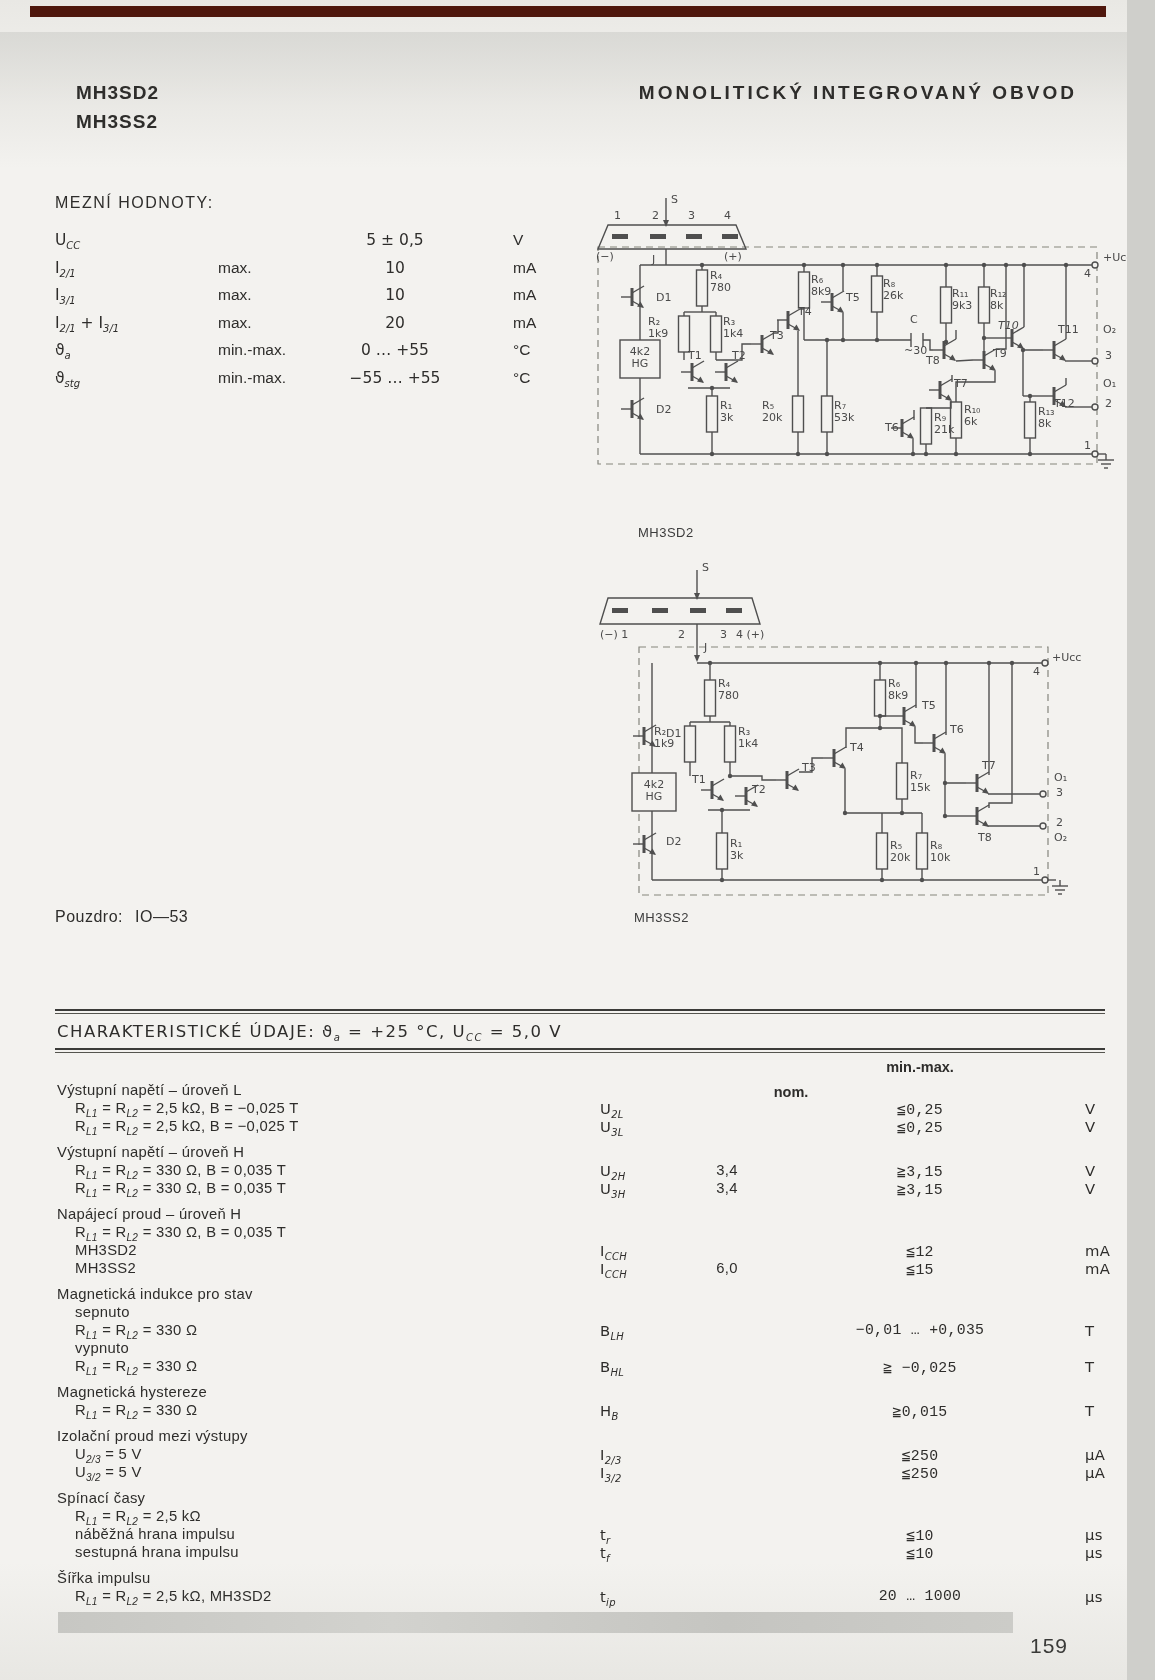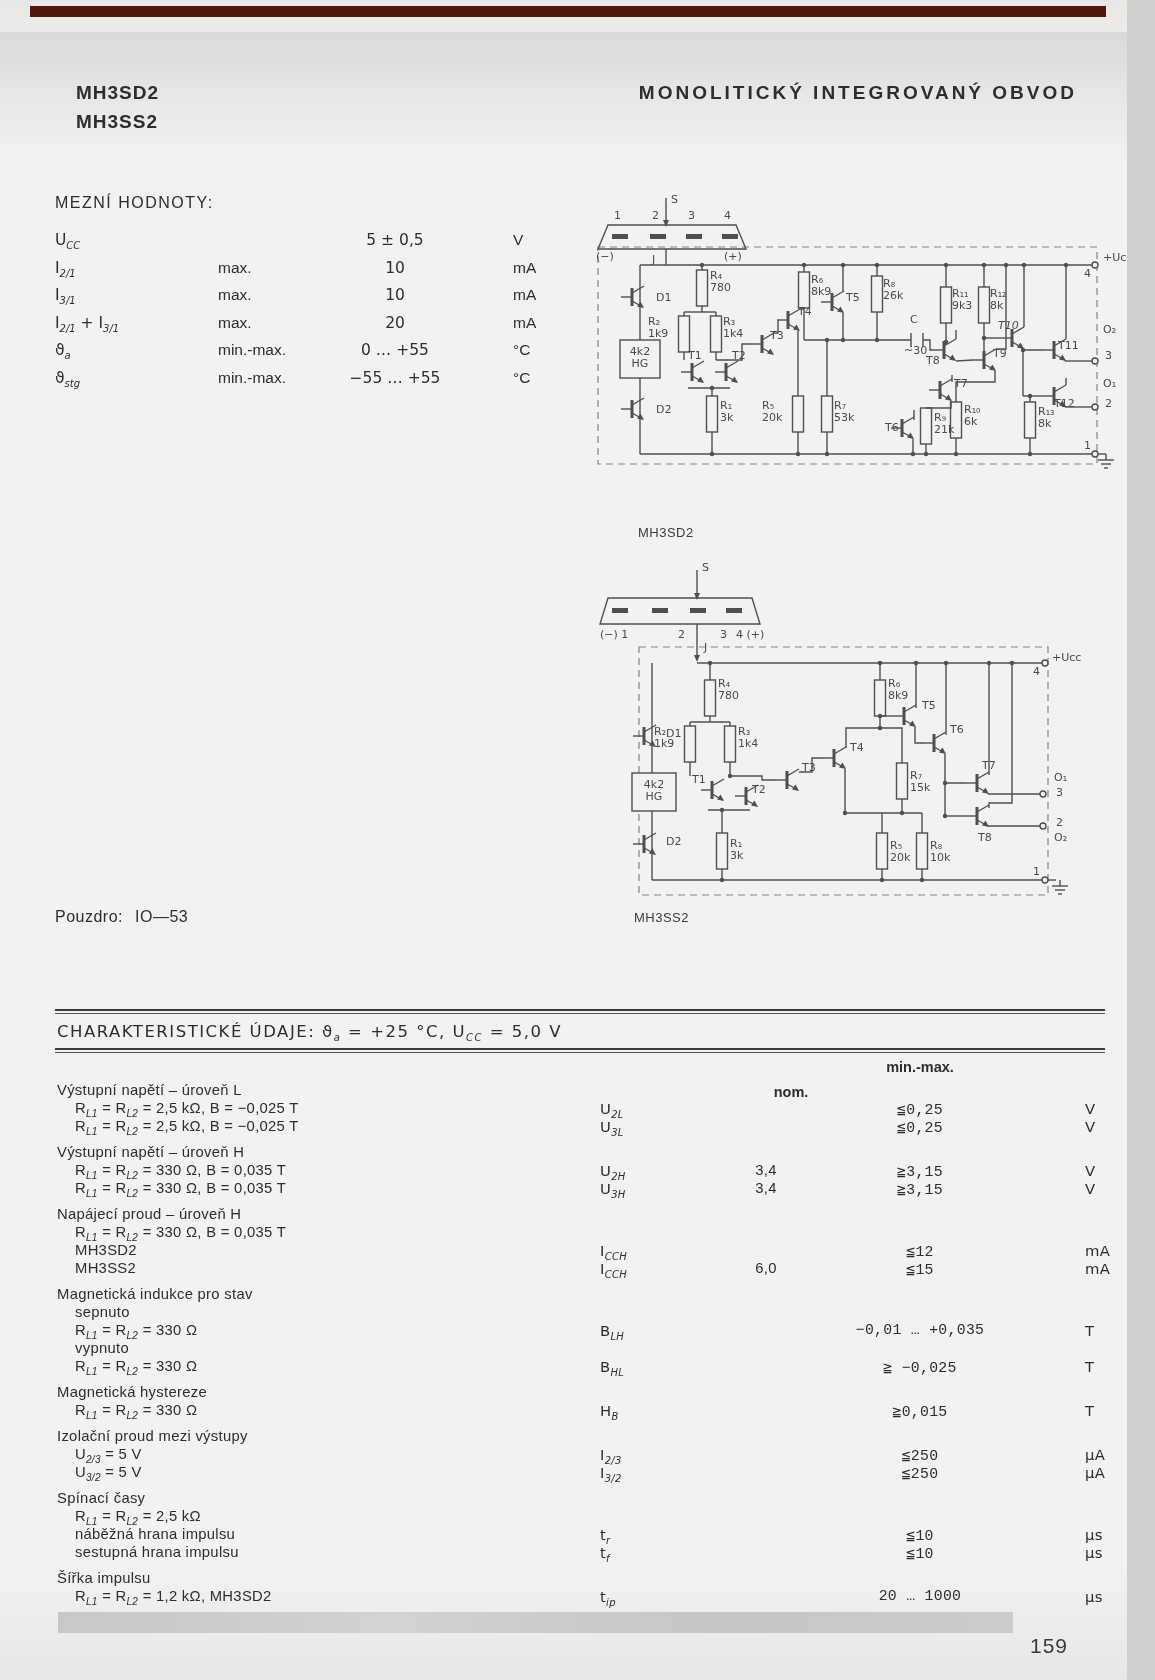--- a/index.html
+++ b/index.html
@@ -43,21 +43,21 @@
   .char-title{position:absolute;left:57px;top:1022px;font-size:16.5px;letter-spacing:1.5px;
     font-family:"DejaVu Sans",sans-serif;}
   .char-head{position:absolute;top:1059px;font-weight:bold;font-size:14.5px;text-align:center;}
   #head-nom{left:736px;width:110px;margin-top:25px;} #head-mm{left:825px;width:190px;}
   #char-rows{position:absolute;left:55px;top:1082px;width:1050px;font-size:14.8px;letter-spacing:.3px;}
   .char-row{position:relative;height:18px;}
   .char-row.gap{margin-top:8px;}
   .c-label{position:absolute;left:20px;white-space:pre;}
   .c-label.h{left:2px;}
   .c-sym{position:absolute;left:545px;font-family:"DejaVu Sans",sans-serif;}
-  .c-nom{position:absolute;left:656px;width:110px;text-align:center;}
+  .c-nom{position:absolute;left:617px;width:110px;text-align:center;}
   .c-mm{position:absolute;left:770px;width:190px;text-align:center;font-family:Liberation Mono, monospace;}
   .c-unit{position:absolute;left:1030px;font-family:"DejaVu Sans",sans-serif;}
   .pagenum{position:absolute;left:1030px;top:1634px;font-size:21px;color:#3a3a38;letter-spacing:1px;}
 </style>
 </head>
 <body>
 
 <div class="page">
   <div class="redbar"></div>
   <div class="band-top"></div>
@@ -301,21 +301,21 @@
         <span class="sch-label" style="left: 293px; top: 230px;">T6</span>
         <span class="sch-label" style="left: 342px; top: 220px;">R₉
 21k</span>
         <span class="sch-label" style="left: 372px; top: 212px;">R₁₀
 6k</span>
         <span class="sch-label" style="left: 360px; top: 96px;">R₁₁
 9k3</span>
         <span class="sch-label" style="left: 398px; top: 96px;">R₁₂
 8k</span>
         <span class="sch-label" style="left: 406px; top: 128px; font-style: italic;">T10</span>
-        <span class="sch-label" style="left: 466px; top: 148px;">T11</span>
+        <span class="sch-label" style="left: 466px; top: 132px;">T11</span>
         <span class="sch-label" style="left: 462px; top: 206px;">T12</span>
         <span class="sch-label" style="left: 446px; top: 214px;">R₁₃
 8k</span>
         <span class="sch-label" style="left: 492px; top: 76px;">4</span>
         <span class="sch-label" style="left: 511px; top: 60px;">+Ucc</span>
         <span class="sch-label" style="left: 511px; top: 132px;">O₂</span>
         <span class="sch-label" style="left: 513px; top: 158px;">3</span>
         <span class="sch-label" style="left: 511px; top: 186px;">O₁</span>
         <span class="sch-label" style="left: 513px; top: 206px;">2</span>
         <span class="sch-label" style="left: 492px; top: 248px;">1</span>
@@ -585,21 +585,21 @@
       <div class="char-row">
         <span class="c-label"><span>sestupná hrana impulsu</span></span>
         <span class="c-sym"><span>t</span><sub>f</sub></span>
         <span class="c-mm">≦10</span>
         <span class="c-unit">μs</span>
       </div>
       <div class="char-row gap">
         <span class="c-label h"><span>Šířka impulsu</span></span>
       </div>
       <div class="char-row">
-        <span class="c-label"><span>R</span><sub>L1</sub><span> = R</span><sub>L2</sub><span> = 1,2 kΩ, MH3SD2</span></span>
+        <span class="c-label"><span>R</span><sub>L1</sub><span> = R</span><sub>L2</sub><span> = 2,5 kΩ, MH3SD2</span></span>
         <span class="c-sym"><span>t</span><sub>ip</sub></span>
         <span class="c-mm">20 … 1000</span>
         <span class="c-unit">μs</span>
       </div>
     </div>
 
   <div class="band-bottom"></div>
   <div class="pagenum">159</div>
 </div>
 

